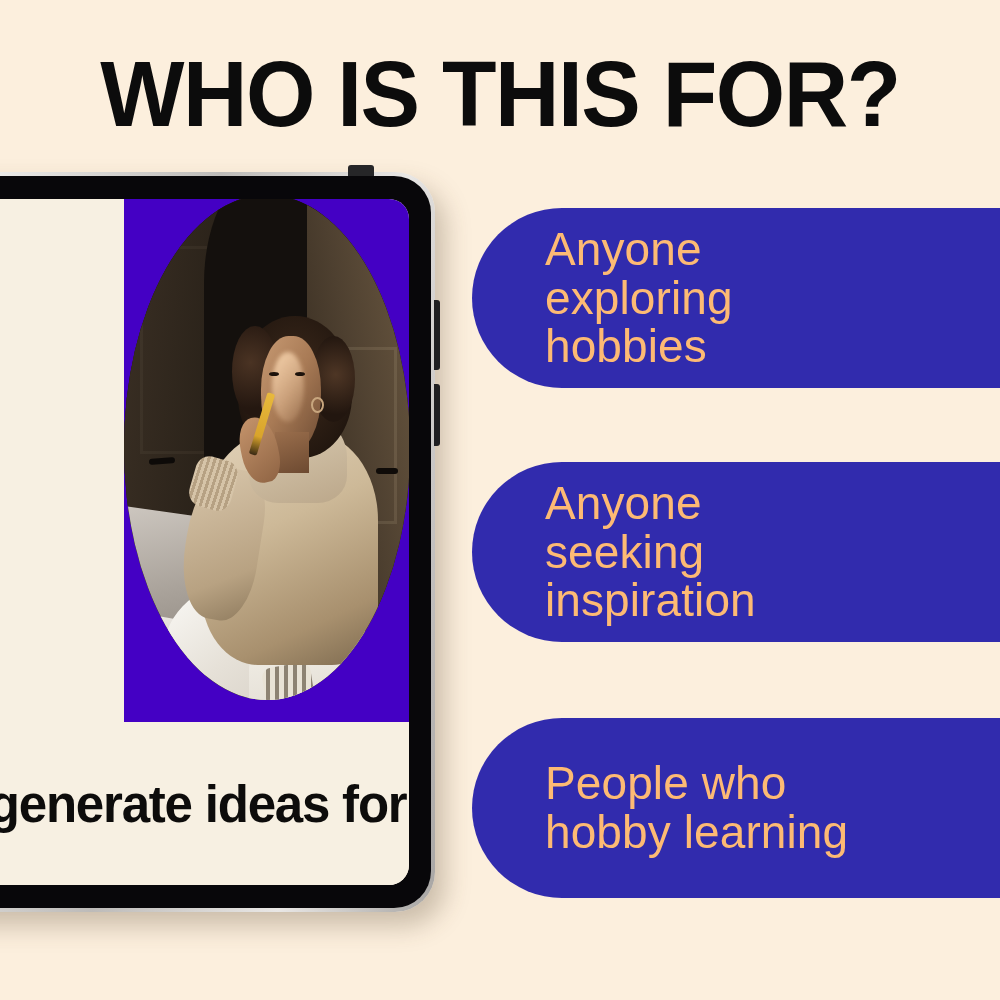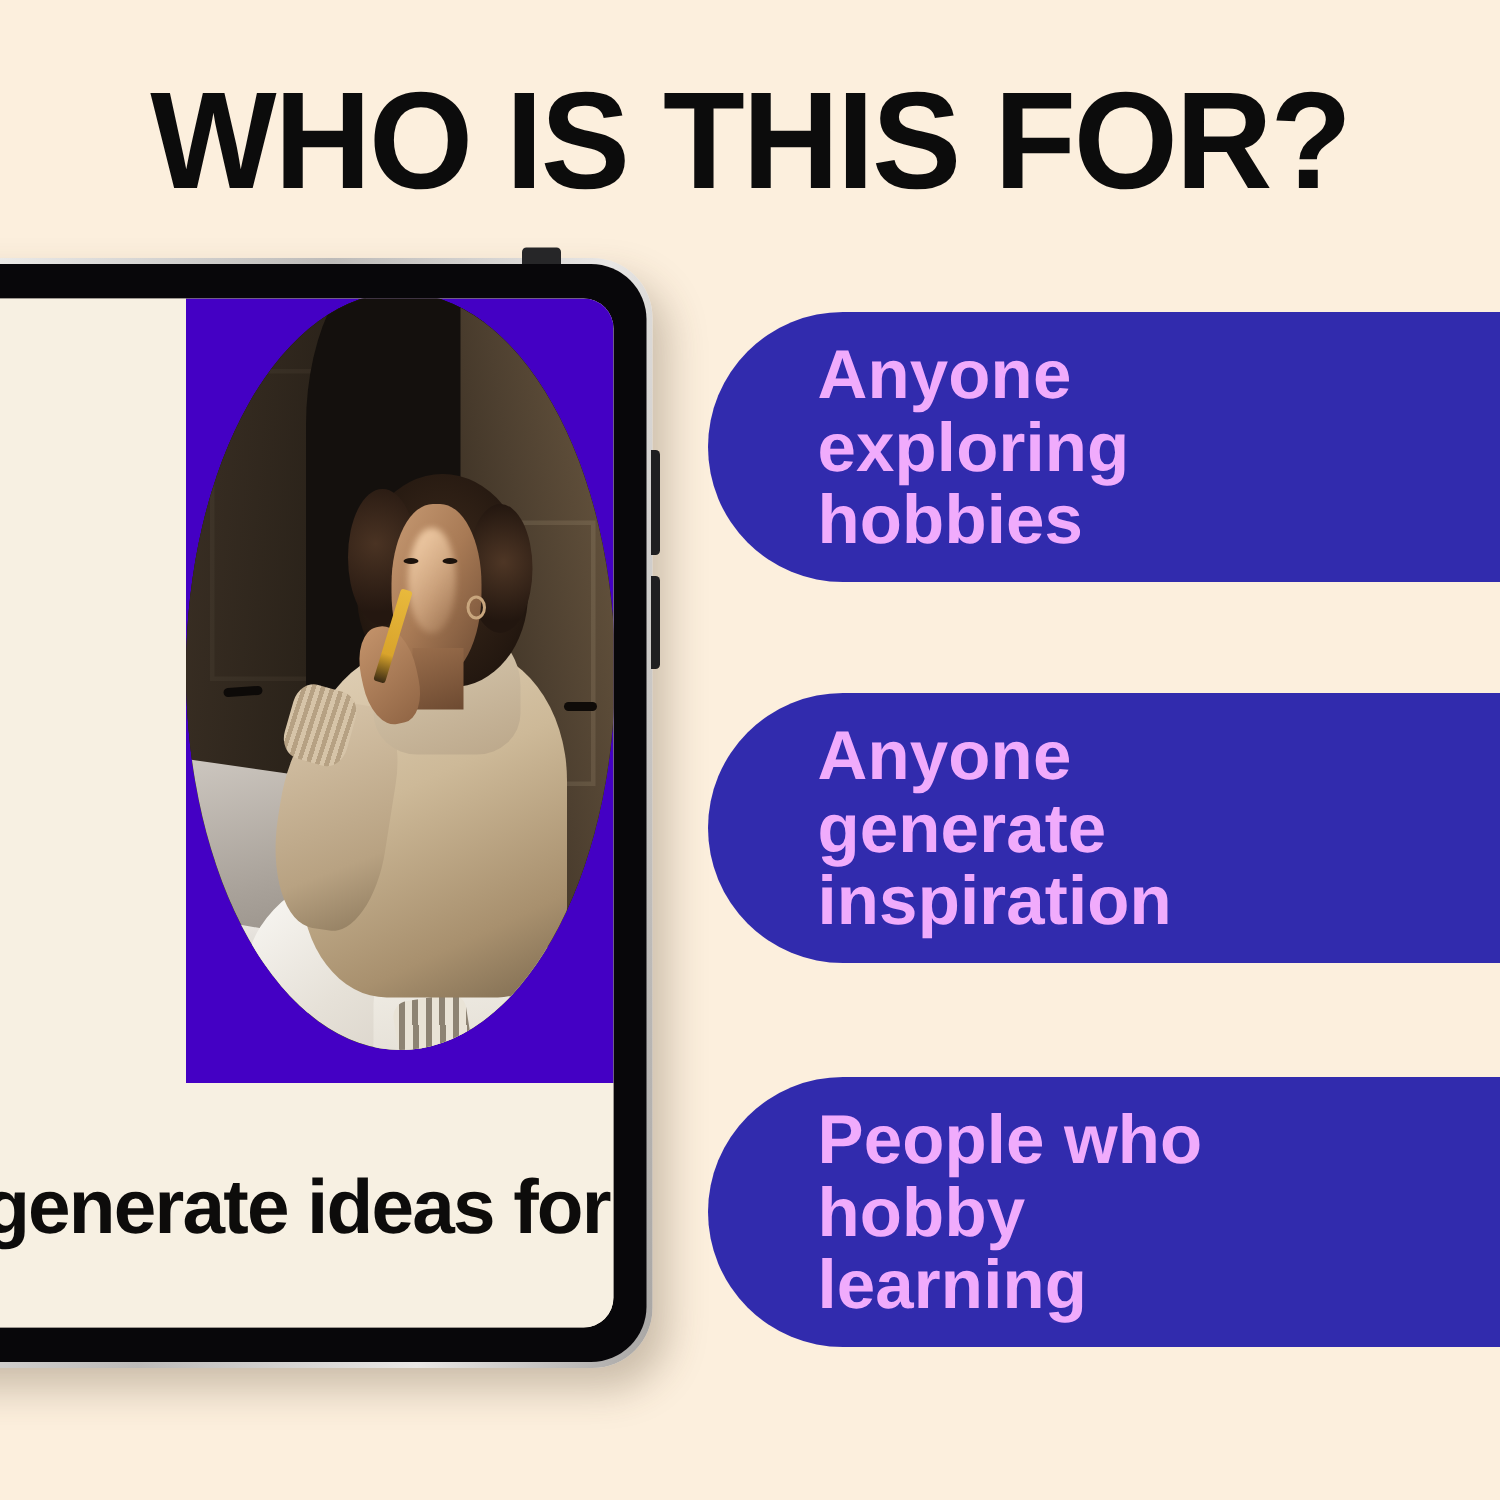--- a/index.html
+++ b/index.html
@@ -48,24 +48,24 @@
     background:#312bad;
     border-radius:90px 0 0 90px;
     display:flex;
     align-items:center;
   }
   .pill-1 { top:208px; }
   .pill-2 { top:462px; }
   .pill-3 { top:718px; }
 
   .pill-text {
-    color:#f0abfc;
+    color:#fdba74;
     font-size:46px;
     line-height:1.06;
-    font-weight:700;
+    font-weight:400;
     letter-spacing:0.1px;
     padding-left:73px;
     padding-right:30px;
     max-width:430px;
   }
 
   
   .device {
     position:absolute;
     left:-150px;
@@ -446,20 +446,20 @@
 
       </div>
     </div>
   </div>
 
   <div class="pill pill-1">
     <div class="pill-text">Anyone exploring hobbies</div>
   </div>
 
   <div class="pill pill-2">
-    <div class="pill-text">Anyone generate inspiration</div>
+    <div class="pill-text">Anyone seeking inspiration</div>
   </div>
 
   <div class="pill pill-3">
     <div class="pill-text">People who hobby learning</div>
   </div>
 
 </div>
 
 </body></html>

